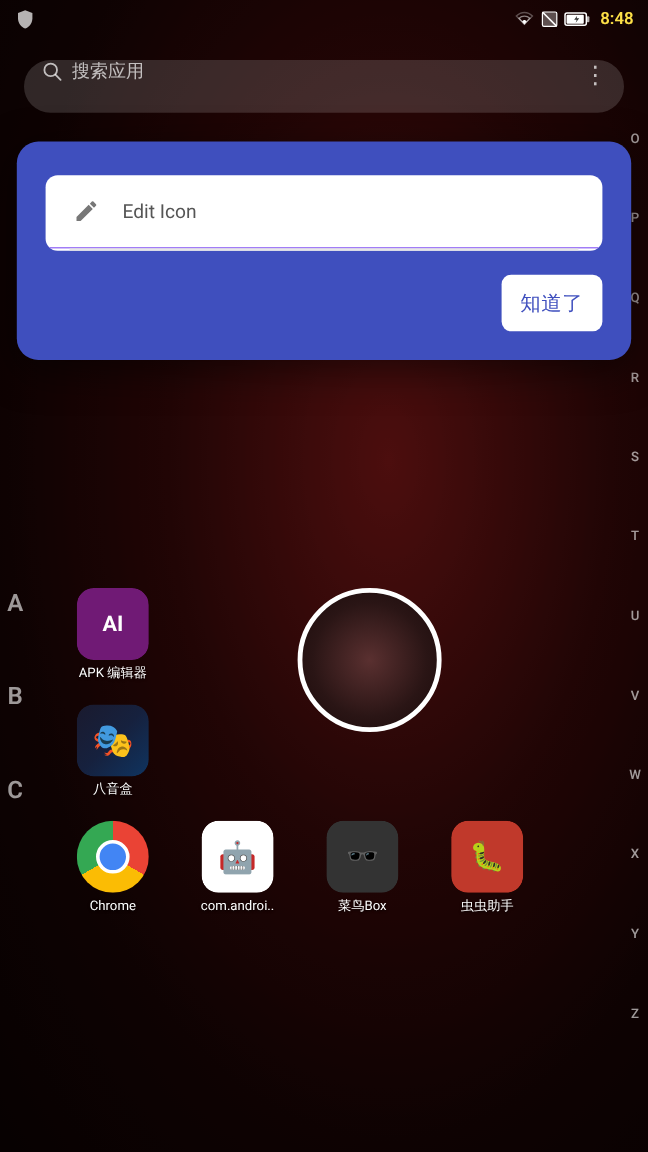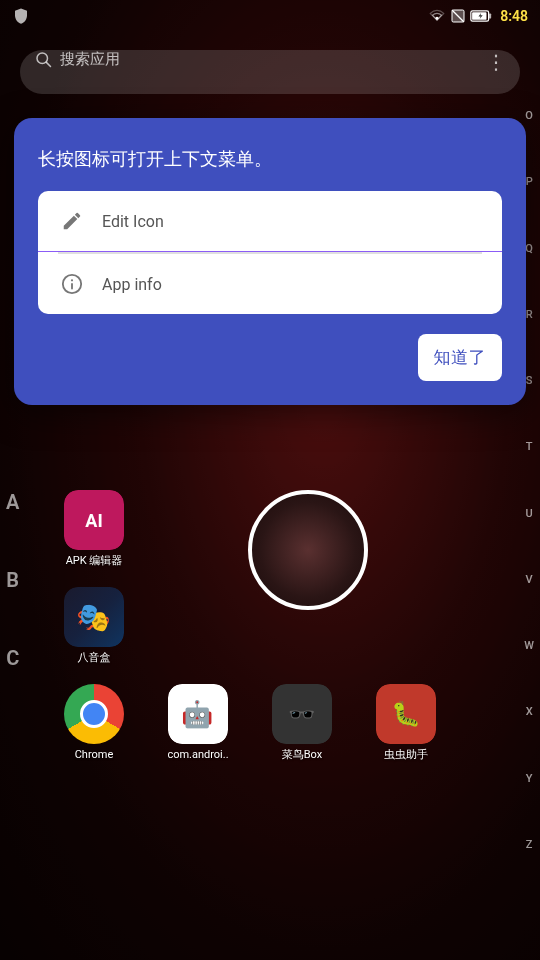--- a/index.html
+++ b/index.html
@@ -161,21 +161,21 @@
     .app-label {
       color: white;
       font-size: 11px;
       text-align: center;
       text-shadow: 0 1px 2px rgba(0,0,0,0.8);
       line-height: 1.2;
     }
 
     
     .icon-apk {
-      background: #be185d;
+      background: #701a75;
       width: 60px;
       height: 60px;
       border-radius: 14px;
       display: flex;
       align-items: center;
       justify-content: center;
       font-size: 24px;
     }
 
     
@@ -465,47 +465,36 @@
       <span class="app-label">虫虫助手</span>
     </div>
   </div>
 </div>
 
 <div class="circular-widget" style="background: radial-gradient(circle, #5a3030 0%, #2a1515 60%, #1a0a0a 100%);">
 </div>
 
 <div class="dialog-backdrop">
   <div class="dialog-card">
-    <p class="dialog-hint-text">长按图标可打开上下文菜单。</p>
 
     <div class="context-menu">
 
       <div class="menu-item">
         <div class="menu-icon">
           <svg width="22" height="22" viewBox="0 0 24 24" fill="#777">
             <path d="M3 17.25V21h3.75L17.81 9.94l-3.75-3.75L3 17.25zM20.71 7.04a1 1 0 000-1.41l-2.34-2.34a1 1 0 00-1.41 0l-1.83 1.83 3.75 3.75 1.83-1.83z"></path>
           </svg>
         </div>
         <span class="menu-text">Edit Icon</span>
       </div>
 
       <div class="menu-divider"></div>
 
 
       <div class="menu-divider"></div>
 
-      <div class="menu-item">
-        <div class="menu-icon">
-          <svg width="22" height="22" viewBox="0 0 24 24" fill="#777">
-            <circle cx="12" cy="12" r="10" fill="none" stroke="#777" stroke-width="2"></circle>
-            <circle cx="12" cy="8" r="1.2" fill="#777"></circle>
-            <rect x="11" y="11" width="2" height="7" rx="1" fill="#777"></rect>
-          </svg>
-        </div>
-        <span class="menu-text">App info</span>
-      </div>
     </div>
 
     <div class="btn-clearfix">
       <button class="btn-gotit">知道了</button>
     </div>
   </div>
 </div>
 
 </body></html>

